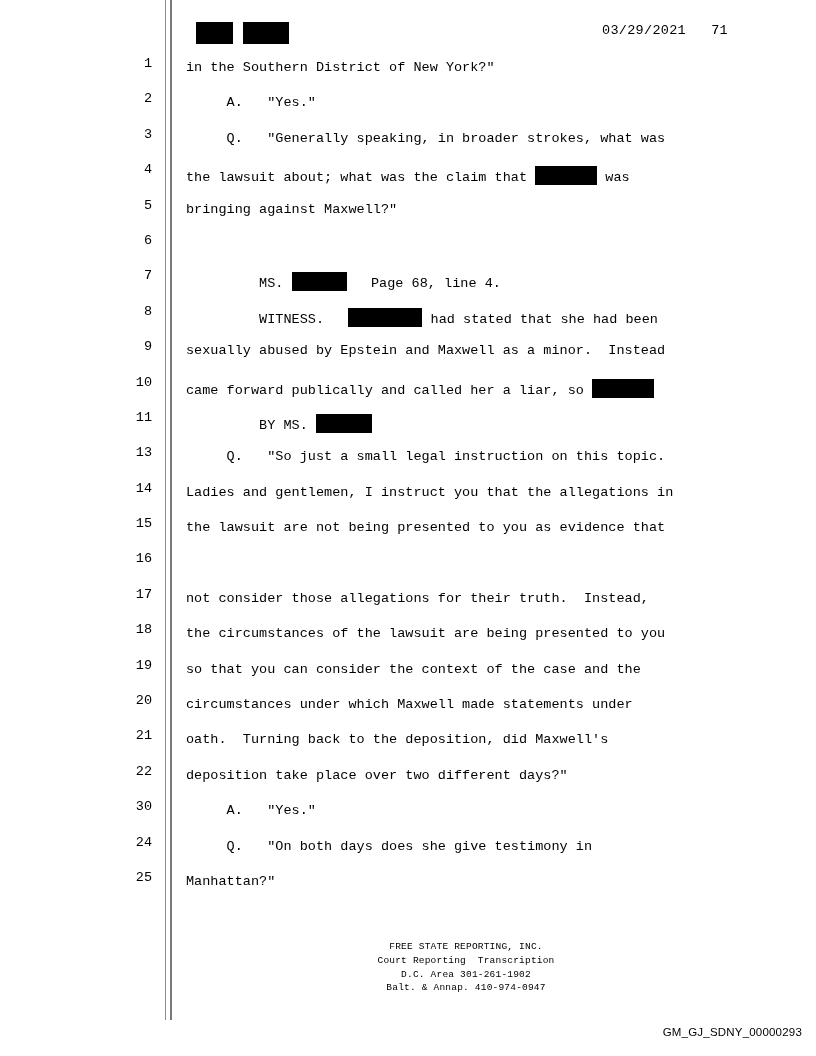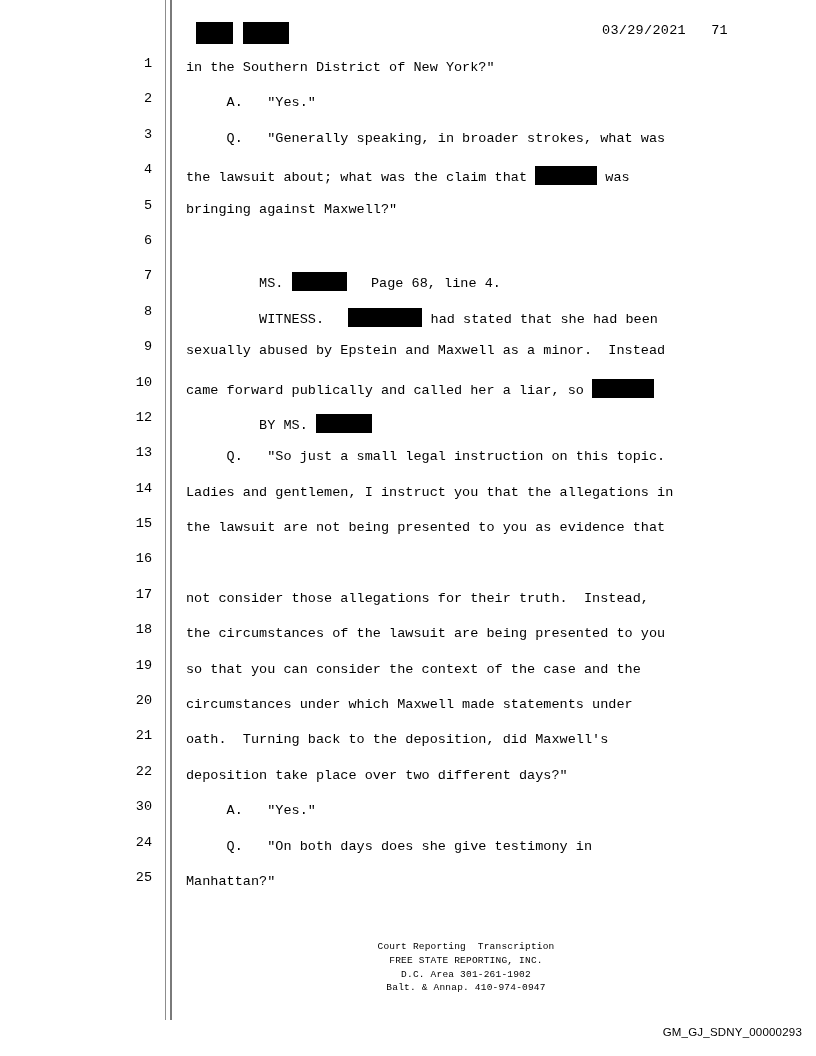--- a/index.html
+++ b/index.html
@@ -169,21 +169,21 @@
       </div>
       <div class="line">
         <span class="lineno">9</span>
         <span class="linetext">sexually abused by Epstein and Maxwell as a minor.  Instead</span>
       </div>
       <div class="line">
         <span class="lineno">10</span>
         <span class="linetext"><span>came forward publically and called her a liar, so </span><span class="ir" style="width: 62px;"></span><span></span></span>
       </div>
       <div class="line">
-        <span class="lineno">12</span>
+        <span class="lineno">11</span>
         <span class="linetext"><span>         BY MS. </span><span class="ir" style="width: 56px;"></span><span></span></span>
       </div>
       <div class="line">
         <span class="lineno">13</span>
         <span class="linetext">     Q.   "So just a small legal instruction on this topic.</span>
       </div>
       <div class="line">
         <span class="lineno">14</span>
         <span class="linetext">Ladies and gentlemen, I instruct you that the allegations in</span>
       </div>
@@ -226,21 +226,21 @@
         <span class="lineno">24</span>
         <span class="linetext">     Q.   "On both days does she give testimony in</span>
       </div>
       <div class="line">
         <span class="lineno">25</span>
         <span class="linetext">Manhattan?"</span>
       </div>
     </div>
 
   <div class="footer">
+    <div>FREE STATE REPORTING, INC.</div>
     <div>Court Reporting  Transcription</div>
-    <div>FREE STATE REPORTING, INC.</div>
     <div>D.C. Area 301-261-1902</div>
     <div>Balt. &amp; Annap. 410-974-0947</div>
   </div>
 
   <div class="bates">GM_GJ_SDNY_00000293</div>
 
 </div>
 
 </body></html>

